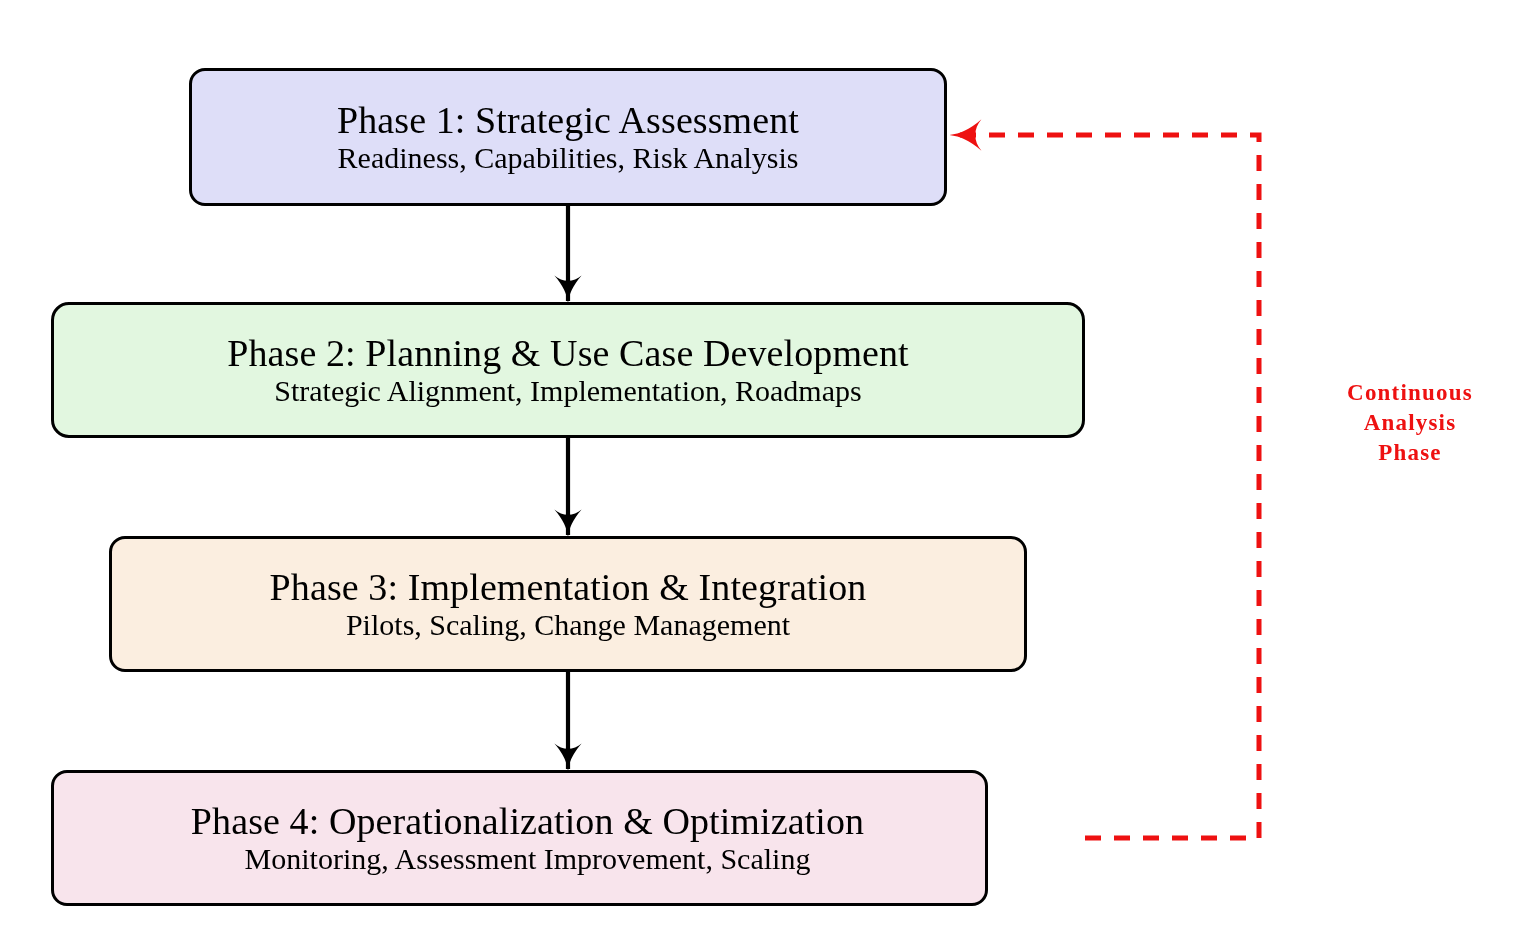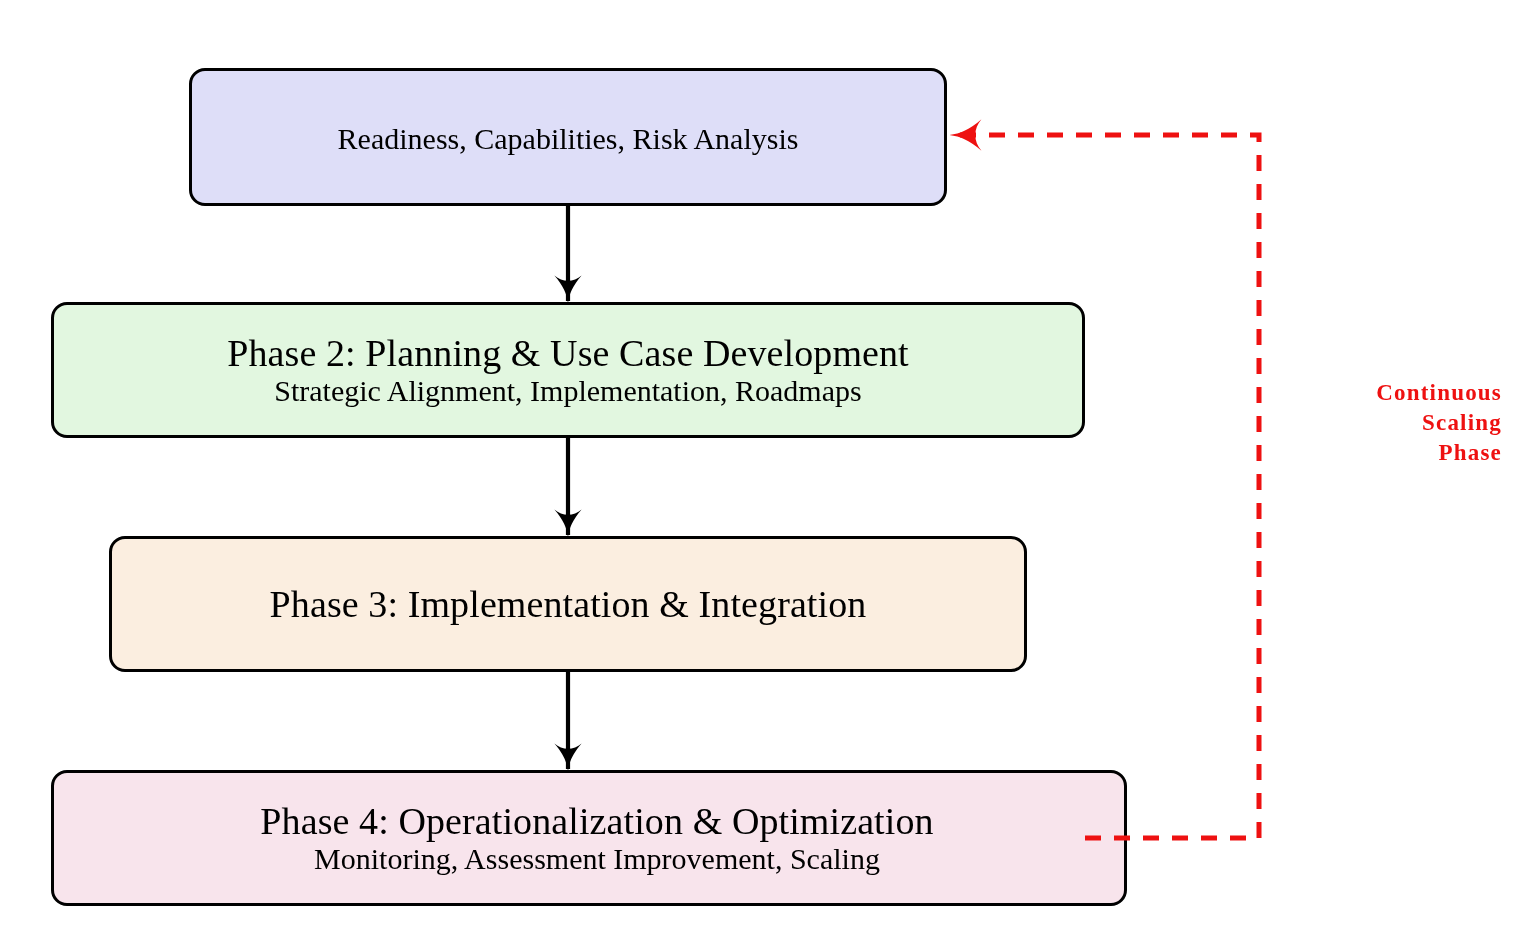--- a/index.html
+++ b/index.html
@@ -39,65 +39,67 @@
     letter-spacing: 0.1px;
     white-space: nowrap;
   }
   .phase-sub {
     font-size: 30px;
     margin-top: 4px;
     white-space: nowrap;
   }
 
   #box-phase-1 { left: 189px; top: 68px;  width: 758px;  height: 138px; }
-  #box-phase-2 { left: 51px;  top: 302px; width: 1034px; height: 136px; }
+  #box-phase-2 { left: 51px;  top: 302px; width: 1034px; height: 136px; border-radius: 18px; }
   #box-phase-3 { left: 109px; top: 536px; width: 918px;  height: 136px; }
-  #box-phase-4 { left: 51px;  top: 770px; width: 1076px; height: 136px; padding-left: 16px; }
+  #box-phase-4 { left: 51px;  top: 770px; width: 937px; height: 136px; padding-left: 16px; }
 
   
   #connectors {
     position: absolute;
     left: 0;
     top: 0;
     width: 1528px;
     height: 942px;
     pointer-events: none;
   }
 
   
   #feedback-label {
     position: absolute;
     left: 1318px;
     top: 378px;
     width: 184px;
-    text-align: right;
+    text-align: center;
     color: #EE1111;
     font-family: "Liberation Serif", serif;
     font-weight: bold;
     font-size: 23px;
     line-height: 1.30;
     letter-spacing: 1.2px;
   }
 </style>
 </head>
 <body>
 
 <div id="canvas">
 
   <div class="phase-box" id="box-phase-1" style="background:#DEDEF8;">
+    <div class="phase-title">Phase 1: Strategic Assessment</div>
     <div class="phase-sub">Readiness, Capabilities, Risk Analysis</div>
   </div>
 
   <div class="phase-box" id="box-phase-2" style="background:#E2F7E0;">
     <div class="phase-title">Phase 2: Planning &amp; Use Case Development</div>
     <div class="phase-sub">Strategic Alignment, Implementation, Roadmaps</div>
   </div>
 
   <div class="phase-box" id="box-phase-3" style="background:#FBEEE0;">
     <div class="phase-title">Phase 3: Implementation &amp; Integration</div>
+    <div class="phase-sub">Pilots, Scaling, Change Management</div>
   </div>
 
   <div class="phase-box" id="box-phase-4" style="background:#F8E4EC;">
     <div class="phase-title">Phase 4: Operationalization &amp; Optimization</div>
     <div class="phase-sub">Monitoring, Assessment Improvement, Scaling</div>
   </div>
 
   <svg id="connectors" viewBox="0 0 1528 942" width="1528" height="942">
 
     <defs>
@@ -113,17 +115,17 @@
 
     <line x1="568" y1="438" x2="568" y2="535" stroke="#000000" stroke-width="4.2" marker-end="url(#arrow-black)"></line>
 
     <line x1="568" y1="672" x2="568" y2="769" stroke="#000000" stroke-width="4.2" marker-end="url(#arrow-black)"></line>
 
     <path d="M 1085 838 L 1259 838 L 1259 135 L 952 135" fill="none" stroke="#EE1111" stroke-width="5" stroke-dasharray="16 13" stroke-linecap="butt" marker-end="url(#arrow-red)"></path>
   </svg>
 
   <div id="feedback-label">
     <div>Continuous</div>
-    <div>Scaling</div>
+    <div>Analysis</div>
     <div>Phase</div>
   </div>
 
 </div>
 
 </body></html>

